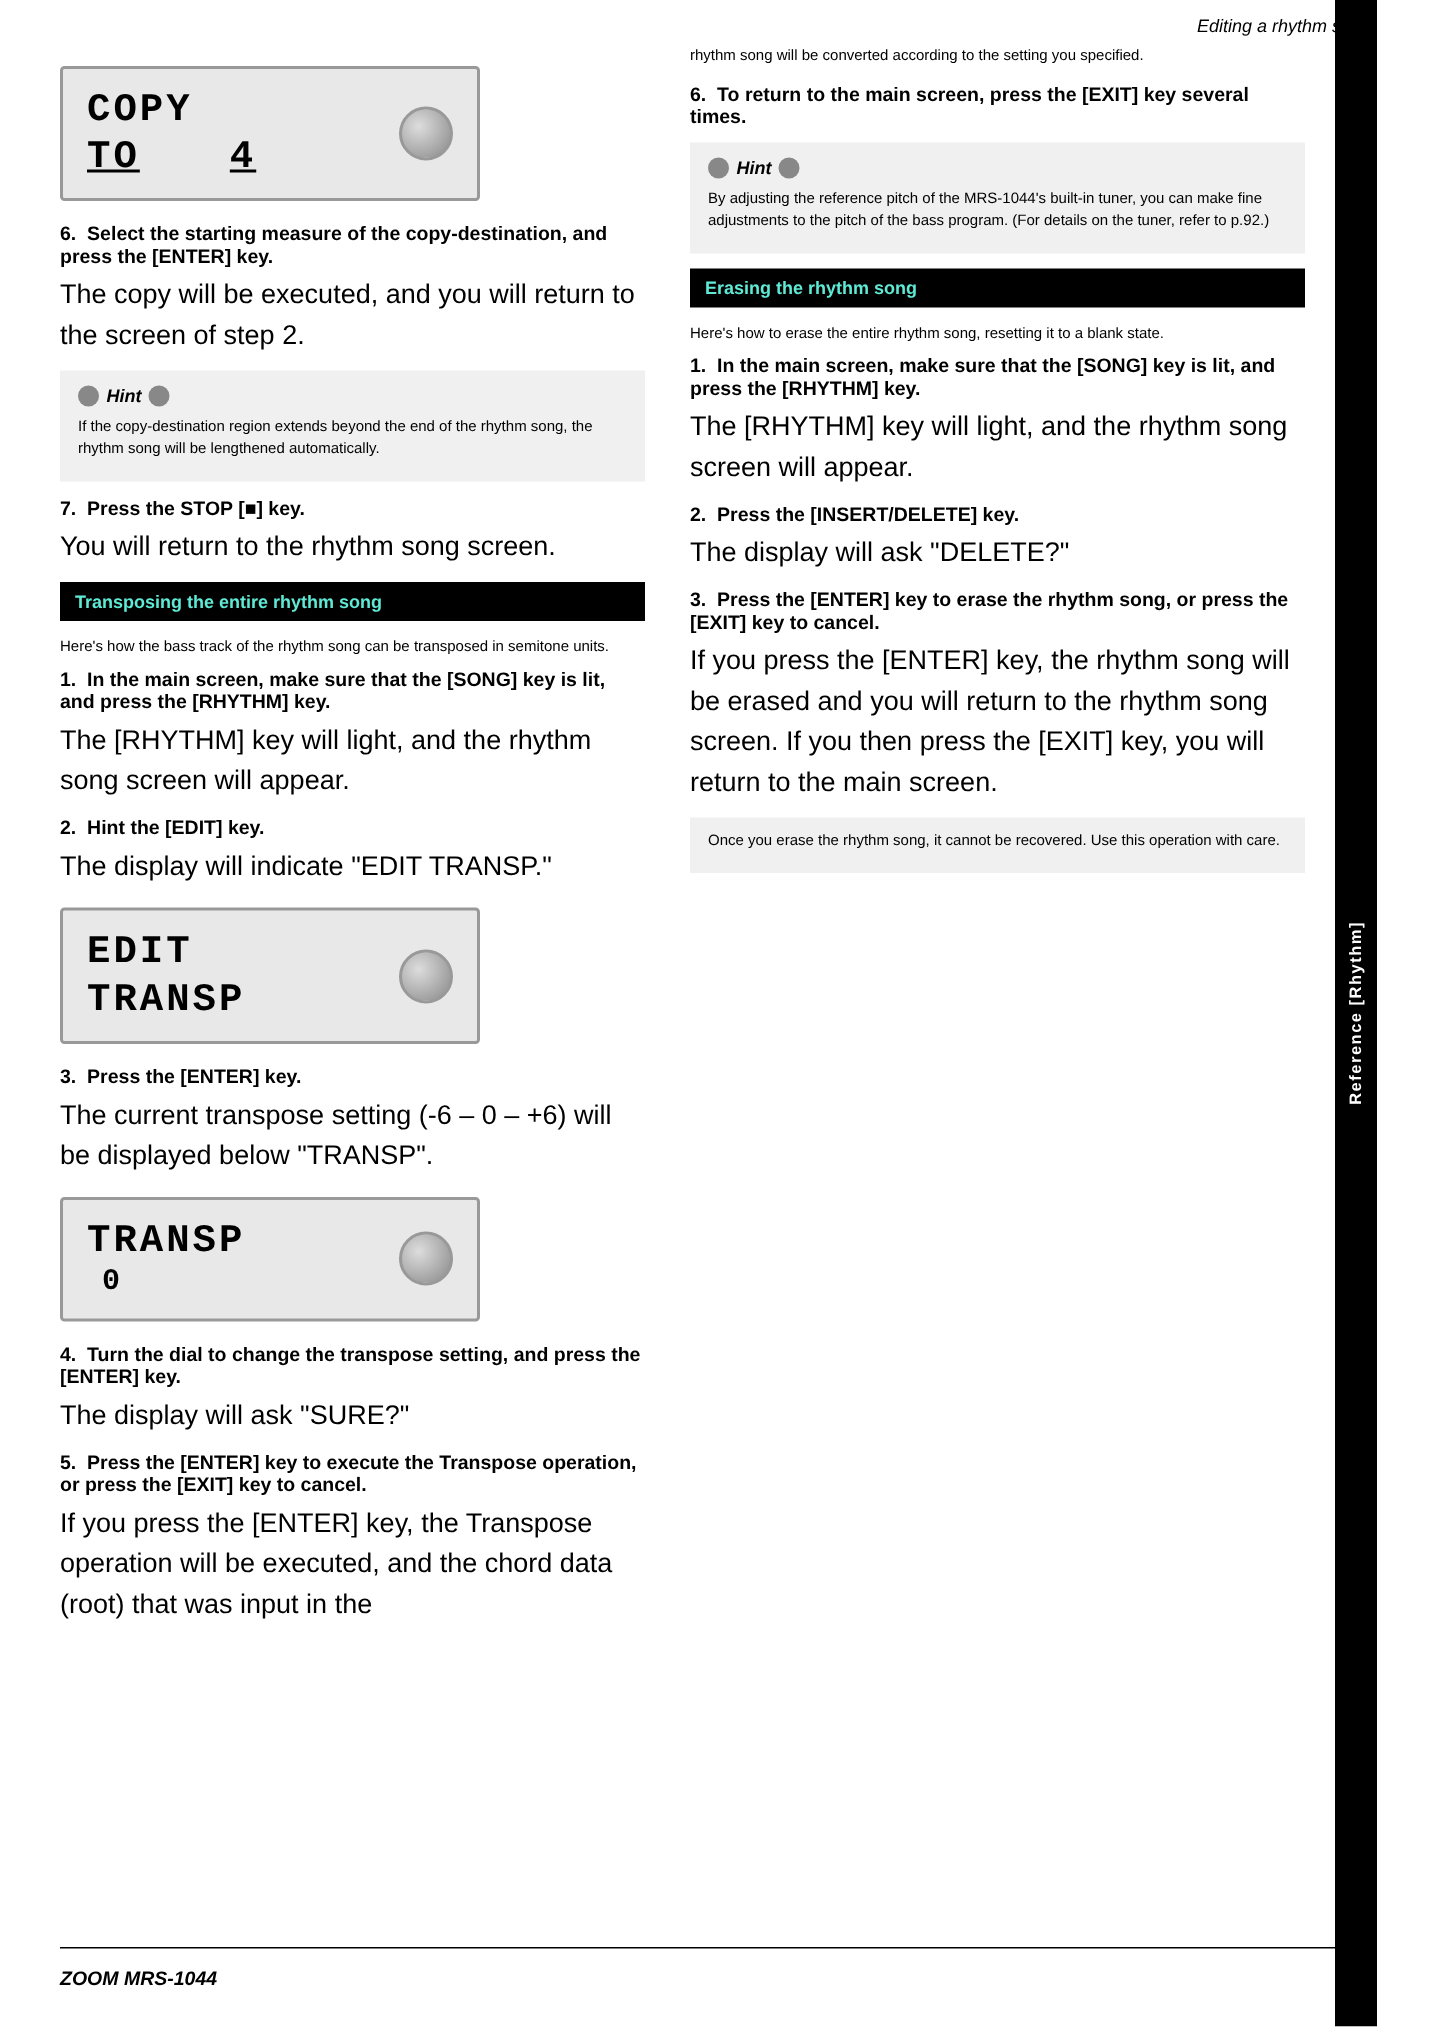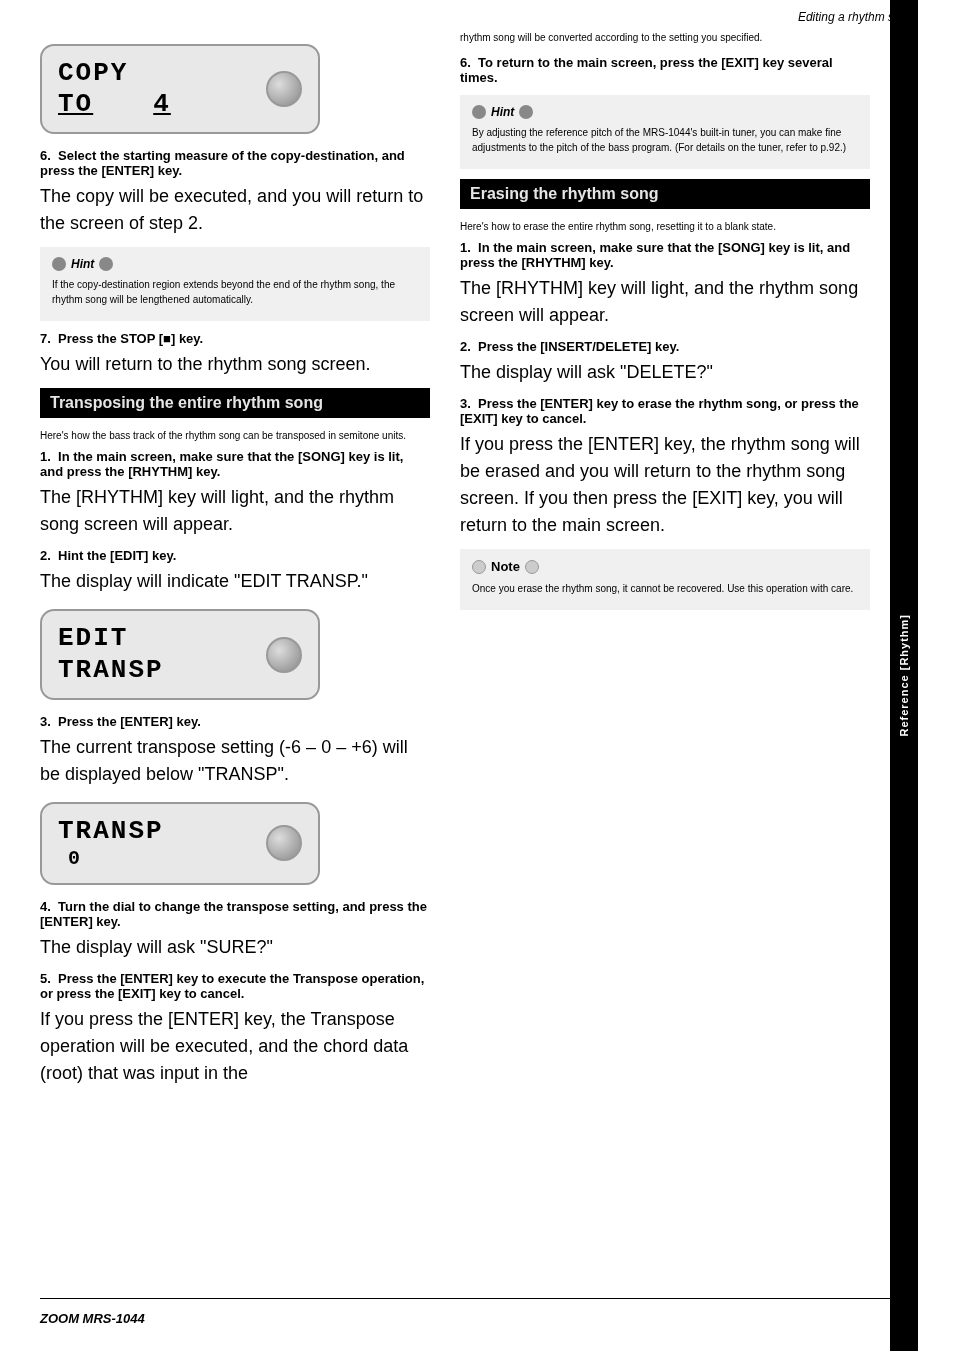--- a/index.html
+++ b/index.html
@@ -73,21 +73,21 @@
     
     .lcd-display {
       border: 2px solid #999;
       background: #e8e8e8;
       padding: 12px 16px;
       margin: 14px 0;
       width: 280px;
       display: flex;
       align-items: center;
       justify-content: space-between;
-      border-radius: 14px;
+      border-radius: 3px;
     }
 
     .lcd-text {
       font-family: 'Courier New', monospace;
       font-size: 26px;
       font-weight: bold;
       line-height: 1.2;
       color: #000;
       letter-spacing: 2px;
     }
@@ -97,24 +97,24 @@
       height: 36px;
       border-radius: 50%;
       border: 2px solid #999;
       background: radial-gradient(circle at 35% 35%, #ddd, #888);
       flex-shrink: 0;
     }
 
     
     .section-box {
       background: #000;
-      color: #e5e5e5;
+      color: #5eead4;
       padding: 6px 10px;
       font-weight: bold;
-      font-size: 16px;
+      font-size: 12px;
       margin-bottom: 10px;
       margin-top: 10px;
     }
 
     
     .step {
       margin-bottom: 10px;
     }
 
     .step-heading {
@@ -372,25 +372,20 @@
 
         <div class="step">
           <div class="step-heading">
             <span class="step-num">3.</span>
             &nbsp;<span>Press the [ENTER] key to erase the rhythm song, or press the [EXIT] key to cancel.</span>
           </div>
           <p class="step-body">If you press the [ENTER] key, the rhythm song will be erased and you will return to the rhythm song screen. If you then press the [EXIT] key, you will return to the main screen.</p>
         </div>
 
         <div class="note-box">
-          <div class="note-title">
-            <span class="note-circle"></span>
-            <strong>Note</strong>
-            <span class="note-circle"></span>
-          </div>
           <p>Once you erase the rhythm song, it cannot be recovered. Use this operation with care.</p>
         </div>
 
       </div>
     </div>
 
     <div class="page-footer">
       <span class="footer-brand">ZOOM MRS-1044</span>
       <span class="footer-page">65</span>
     </div>

